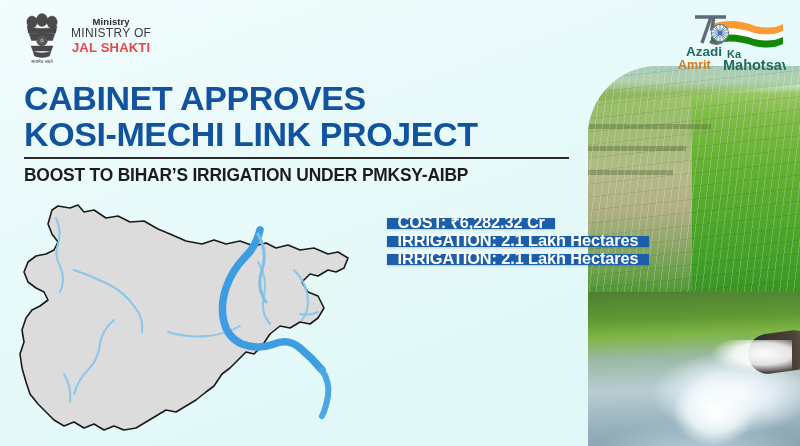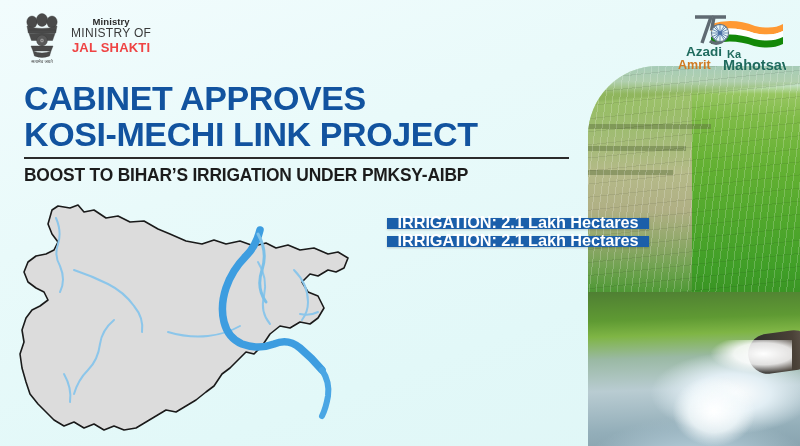--- a/index.html
+++ b/index.html
@@ -205,15 +205,16 @@
       <path d="M304 174 q8 12 6 26 q-2 12 -6 20"></path>
     </g>
     <g stroke="#7cc0e8" stroke-width="3" fill="none" stroke-linecap="round">
       <path d="M240 38 q10 18 4 36 q-6 18 4 32"></path>
     </g>
   </svg>
 
 </div>
 
 <div class="stats">
+  <div class="stat-row"><div class="stat">COST: ₹6,282.32 Cr</div></div>
   <div class="stat-row"><div class="stat">IRRIGATION:  2.1 Lakh Hectares</div></div>
   <div class="stat-row"><div class="stat">IRRIGATION: 2.1 Lakh Hectares</div></div>
 </div>
 
 </body></html>

